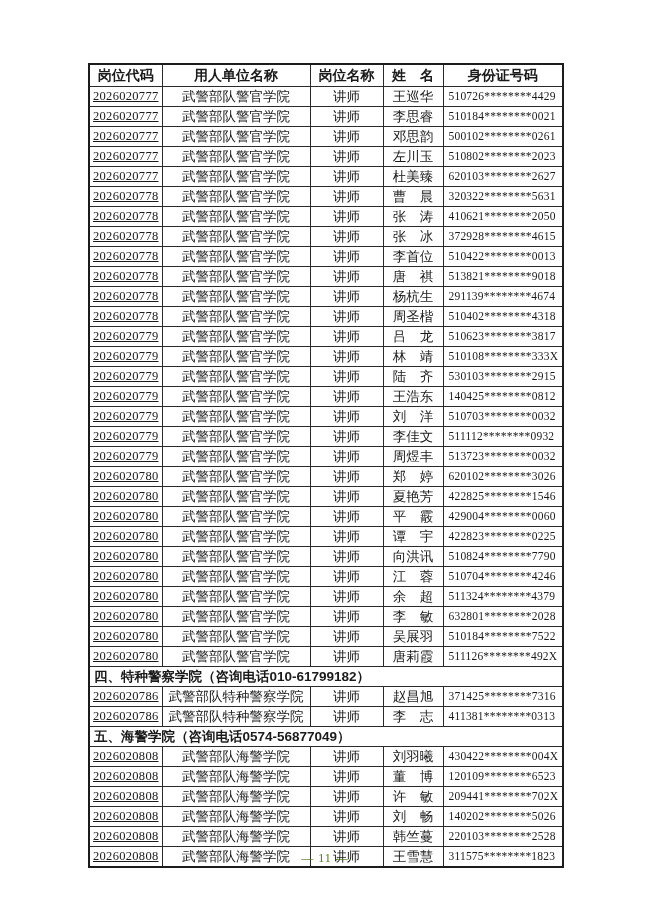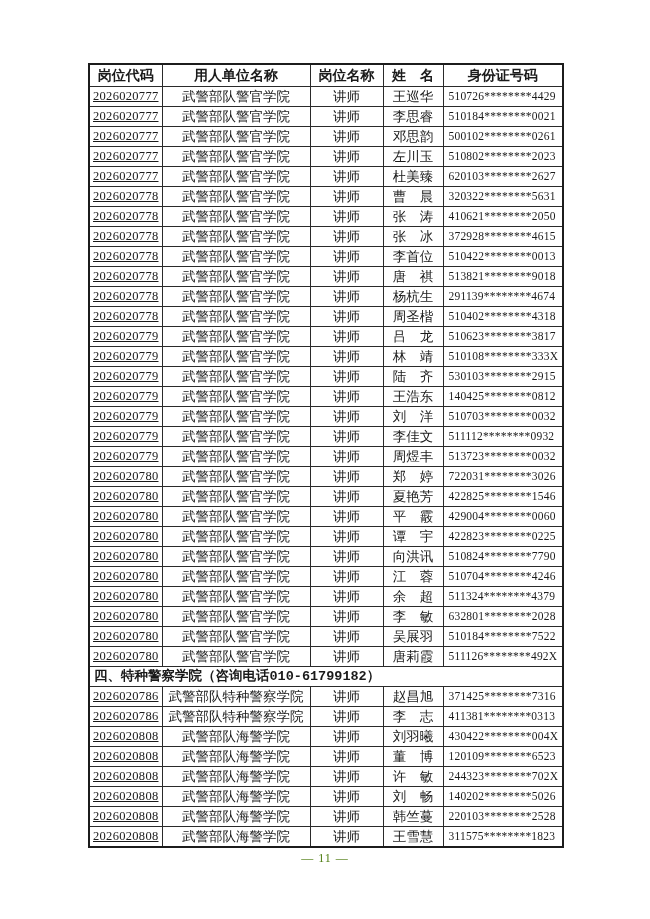--- a/index.html
+++ b/index.html
@@ -49,21 +49,21 @@
     line-height: 19px;
   }
   td.cell-code { font-size: 12.5px; letter-spacing: 0.3px; text-decoration: underline; }
   td.cell-id {
     font-size: 11.5px;
     text-align: left;
     padding-left: 5px;
     letter-spacing: 0.2px;
   }
   td.section {
-    font-family: Liberation Mono, monospace;
+    font-family: Liberation Sans, sans-serif;
     font-weight: bold;
     font-size: 13.5px;
     text-align: left;
     padding-left: 4px;
   }
   .footer {
     position: absolute;
     top: 851px;
     left: 88px;
     width: 474px;
@@ -226,21 +226,21 @@
           <td class="cell-org">武警部队警官学院</td>
           <td class="cell-job">讲师</td>
           <td class="cell-name">周煜丰</td>
           <td class="cell-id">513723********0032</td>
         </tr>
         <tr>
           <td class="cell-code">2026020780</td>
           <td class="cell-org">武警部队警官学院</td>
           <td class="cell-job">讲师</td>
           <td class="cell-name">郑　婷</td>
-          <td class="cell-id">722031********3026</td>
+          <td class="cell-id">620102********3026</td>
         </tr>
         <tr>
           <td class="cell-code">2026020780</td>
           <td class="cell-org">武警部队警官学院</td>
           <td class="cell-job">讲师</td>
           <td class="cell-name">夏艳芳</td>
           <td class="cell-id">422825********1546</td>
         </tr>
         <tr>
           <td class="cell-code">2026020780</td>
@@ -309,39 +309,42 @@
           <td class="cell-id">371425********7316</td>
         </tr>
         <tr>
           <td class="cell-code">2026020786</td>
           <td class="cell-org">武警部队特种警察学院</td>
           <td class="cell-job">讲师</td>
           <td class="cell-name">李　志</td>
           <td class="cell-id">411381********0313</td>
         </tr>
         <tr>
+          <td colspan="5" class="section">五、海警学院（咨询电话0574-56877049）</td>
+        </tr>
+        <tr>
           <td class="cell-code">2026020808</td>
           <td class="cell-org">武警部队海警学院</td>
           <td class="cell-job">讲师</td>
           <td class="cell-name">刘羽曦</td>
           <td class="cell-id">430422********004X</td>
         </tr>
         <tr>
           <td class="cell-code">2026020808</td>
           <td class="cell-org">武警部队海警学院</td>
           <td class="cell-job">讲师</td>
           <td class="cell-name">董　博</td>
           <td class="cell-id">120109********6523</td>
         </tr>
         <tr>
           <td class="cell-code">2026020808</td>
           <td class="cell-org">武警部队海警学院</td>
           <td class="cell-job">讲师</td>
           <td class="cell-name">许　敏</td>
-          <td class="cell-id">244323********702X</td>
+          <td class="cell-id">209441********702X</td>
         </tr>
         <tr>
           <td class="cell-code">2026020808</td>
           <td class="cell-org">武警部队海警学院</td>
           <td class="cell-job">讲师</td>
           <td class="cell-name">刘　畅</td>
           <td class="cell-id">140202********5026</td>
         </tr>
         <tr>
           <td class="cell-code">2026020808</td>

